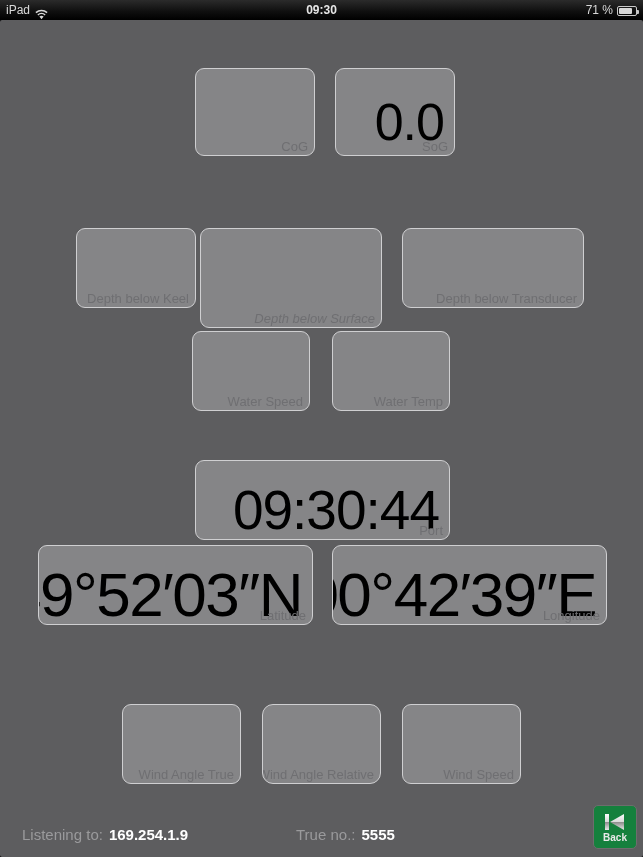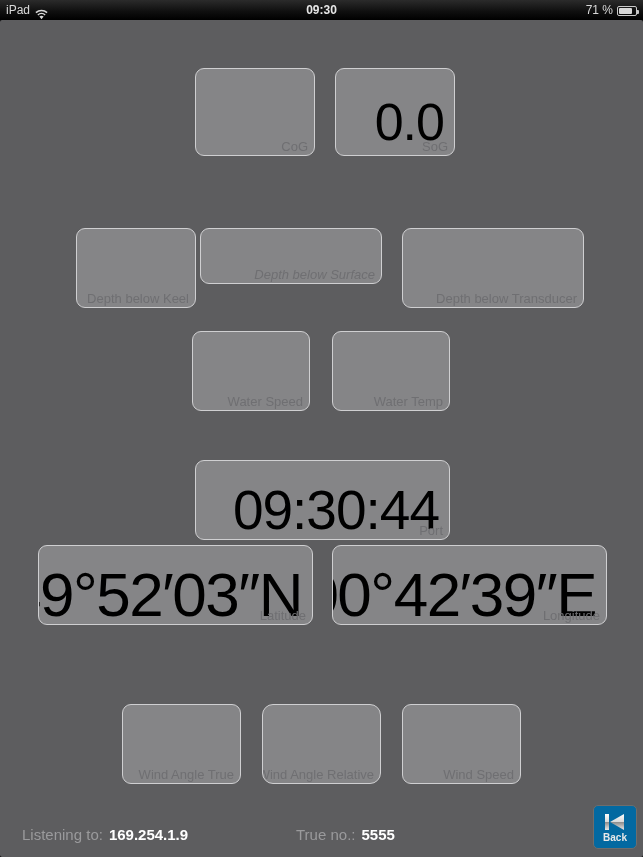--- a/index.html
+++ b/index.html
@@ -69,21 +69,21 @@
   .status-text{
     position:absolute; bottom:14px; font-size:15px; color:#9a9a9c; white-space:nowrap;
   }
   .status-text .val{ color:#ffffff; font-weight:bold; margin-left:6px; }
   #listening-to{ left:22px; }
   #port-no{ left:296px; }
 
   #back-button{
     position:absolute; right:6px; bottom:8px;
     width:44px; height:44px;
-    background:#0369a1;
+    background:#15803d;
     border:1px solid #6d6d6d;
     border-radius:5px;
     display:flex; flex-direction:column; align-items:center; justify-content:center;
     gap:1px;
     cursor:pointer;
     margin-left:27px;
   }
   #back-button .back-label{
     font-size:10px; font-weight:bold; color:#e8e8e8; line-height:10px;
   }
@@ -122,21 +122,21 @@
   <div class="gauge big" style="left:335px; top:48px; width:120px; height:88px;">
     <div class="value">0.0</div>
     <div class="label">SoG</div>
   </div>
 
   <div class="gauge big" style="left:76px; top:208px; width:120px; height:80px;">
     <div class="value"></div>
     <div class="label">Depth below Keel</div>
   </div>
 
-  <div class="gauge big" style="left:200px; top:208px; width:182px; height:56px;font-style:italic;">
+  <div class="gauge big" style="left:200px; top:208px; width:182px; height:100px;font-style:italic;">
     <div class="value"></div>
     <div class="label">Depth below Surface</div>
   </div>
 
   <div class="gauge big" style="left:402px; top:208px; width:182px; height:80px;padding-left:24px;">
     <div class="value"></div>
     <div class="label">Depth below Transducer</div>
   </div>
 
   <div class="gauge big" style="left:192px; top:311px; width:118px; height:80px;padding-left:48px;">

